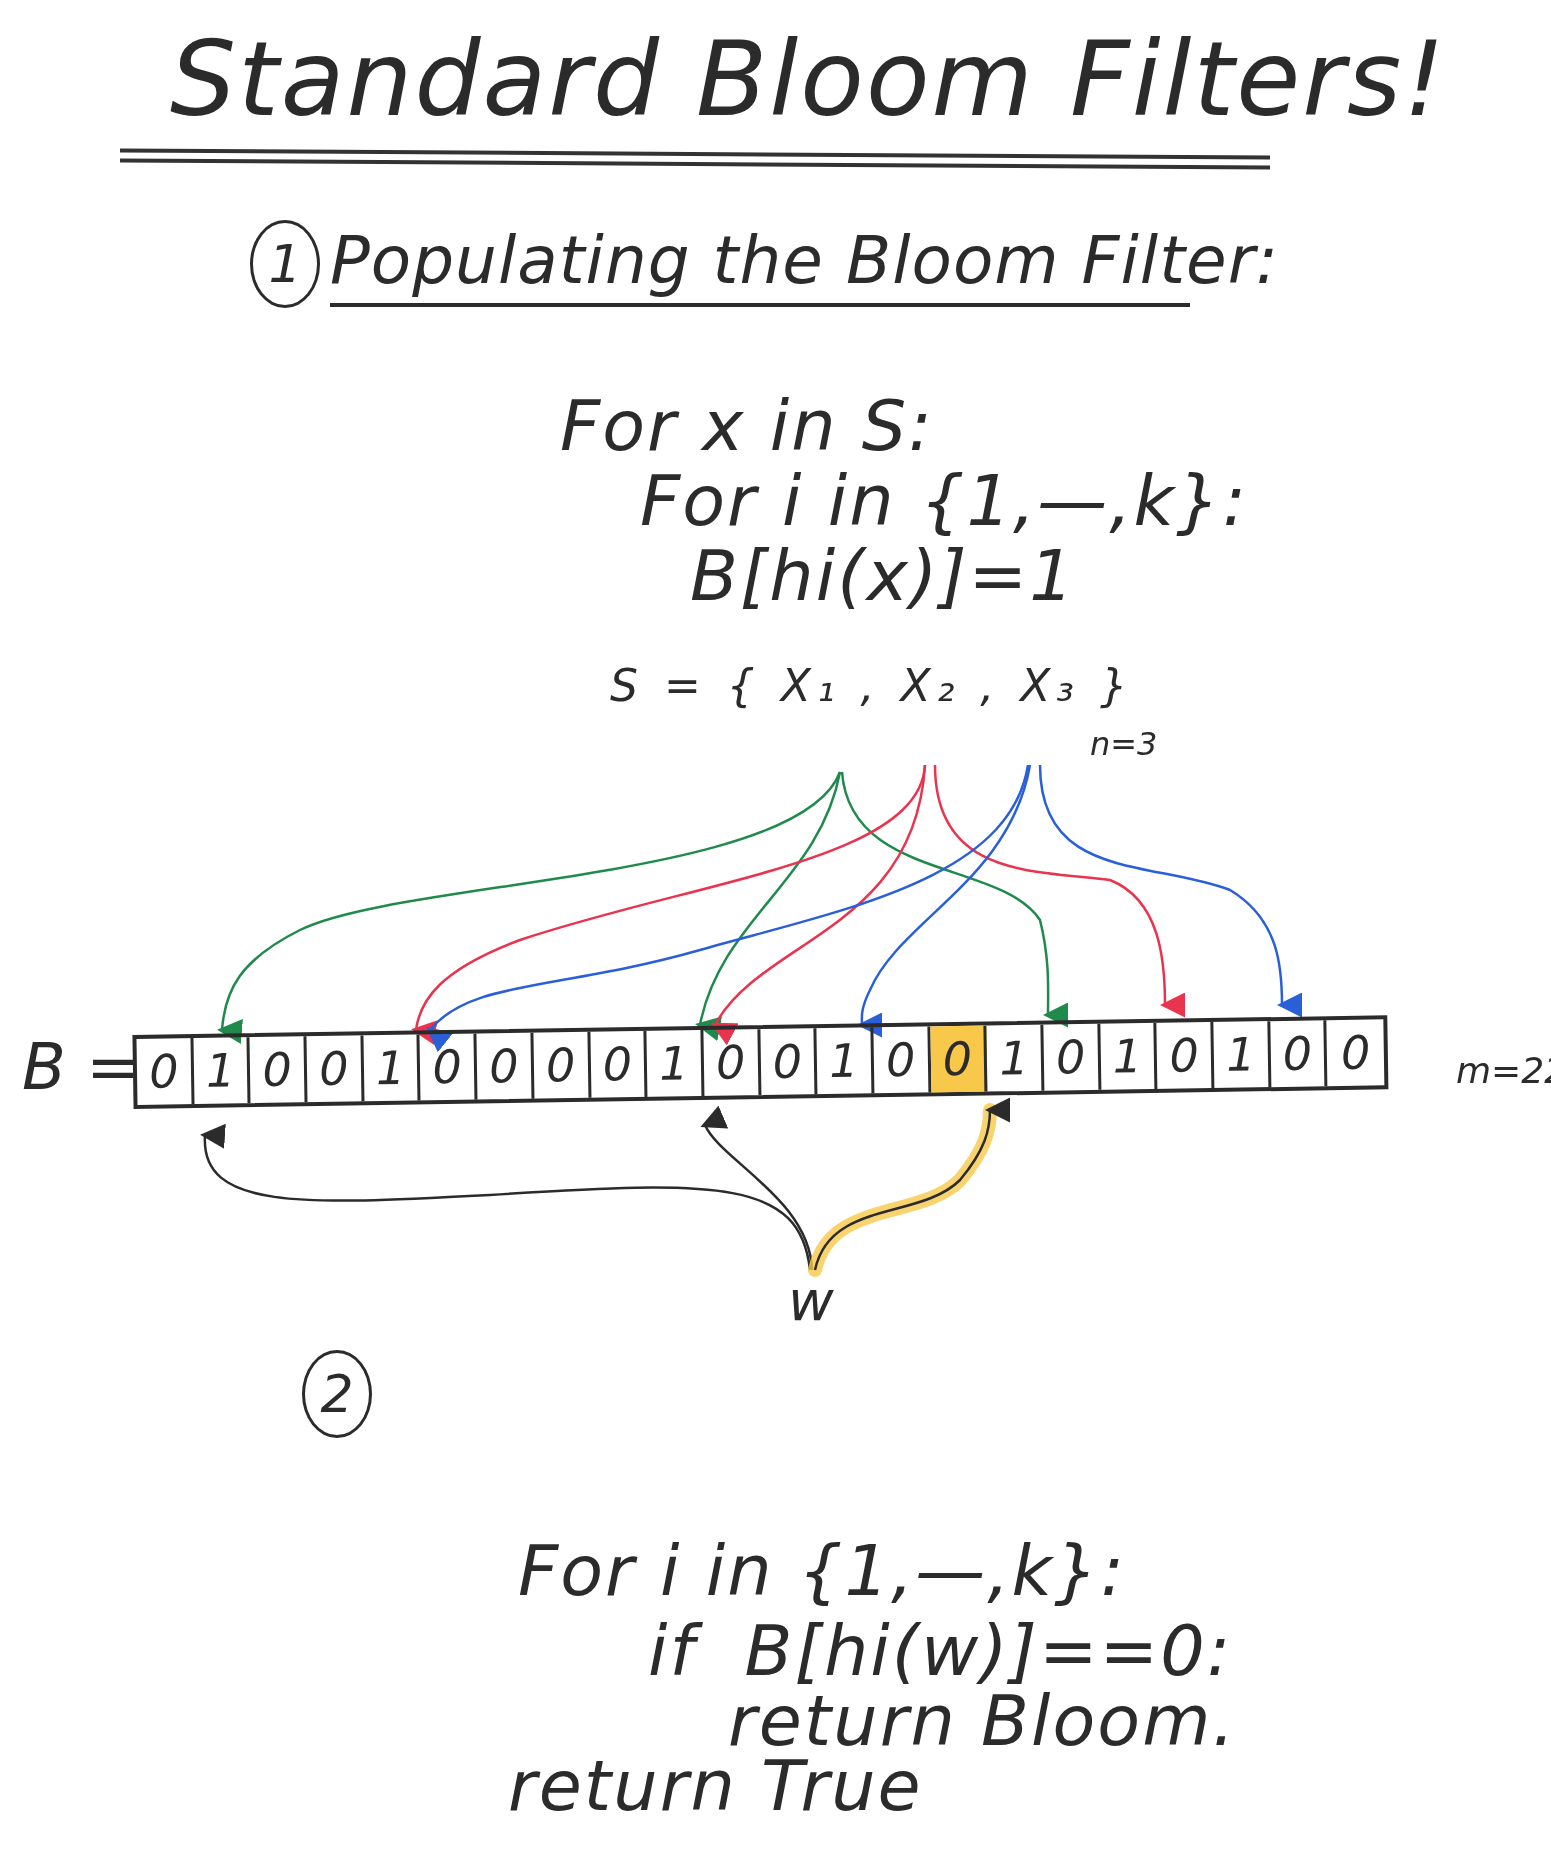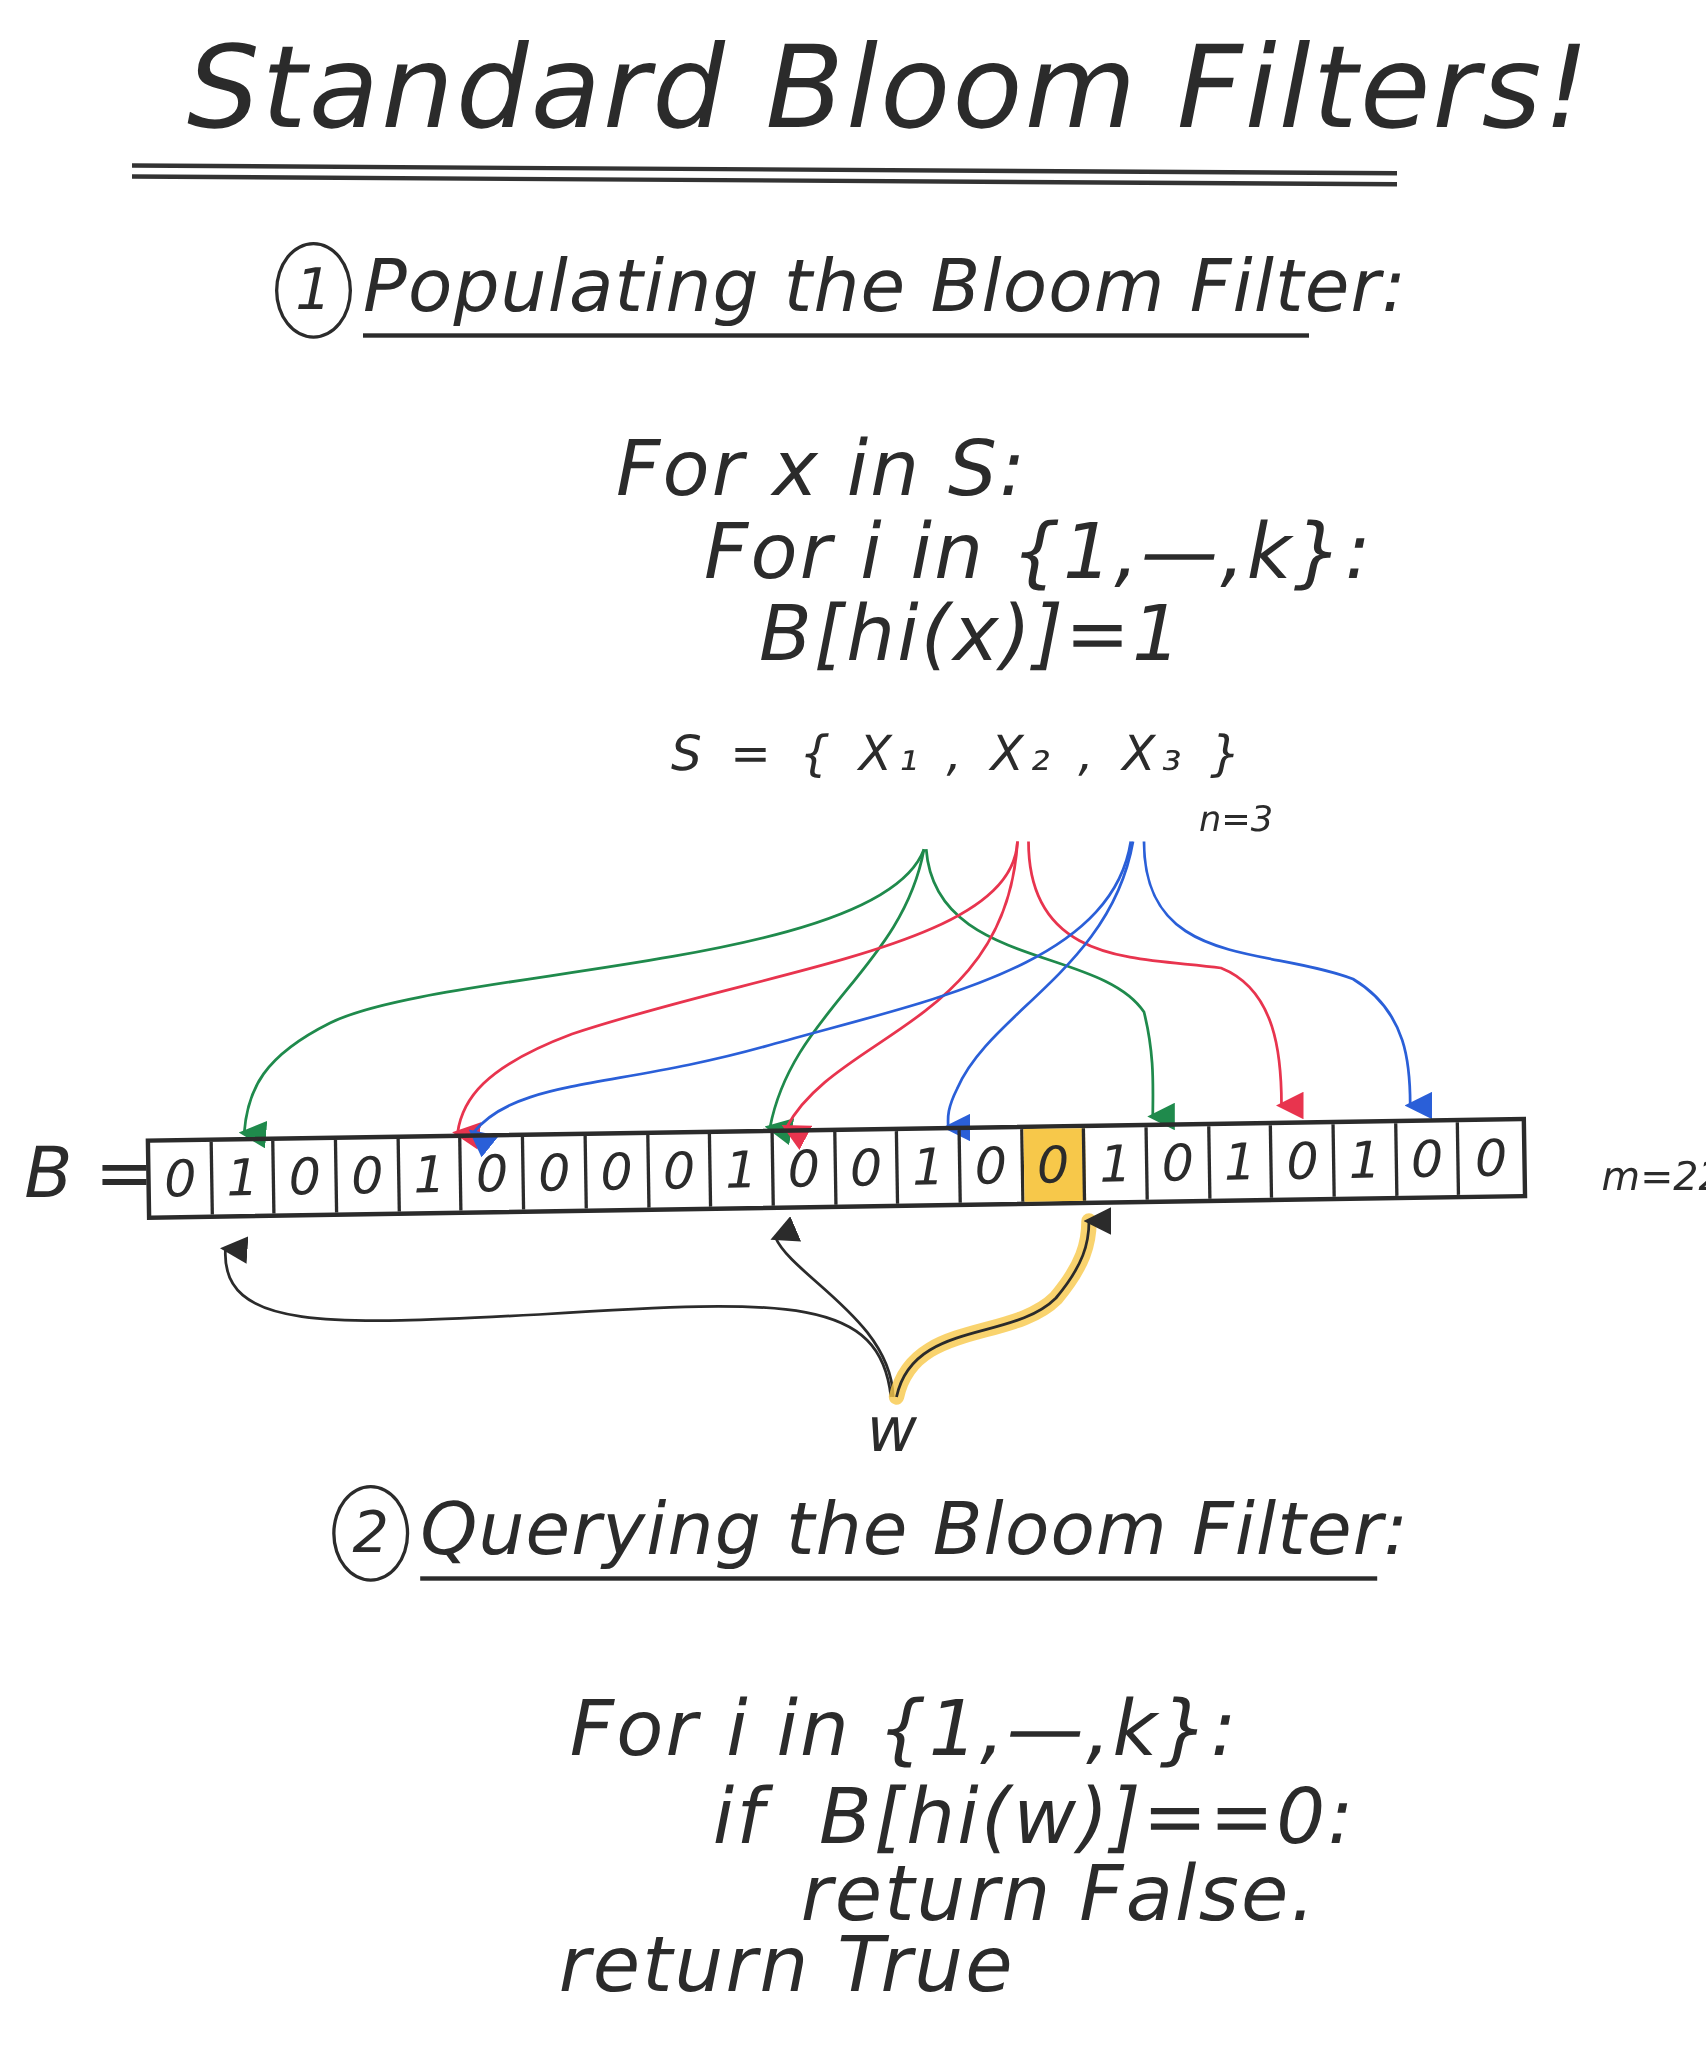--- a/index.html
+++ b/index.html
@@ -120,19 +120,18 @@
   <div class="cell hand" style="position:static">1</div>
   <div class="cell hand" style="position:static">0</div>
   <div class="cell hand" style="position:static">0</div>
 </div>
 <div class="hand" id="m-label">m=22</div>
 
 <div class="hand" id="w-label">w</div>
 
 <div class="sec-head" id="sec2">
   <span class="sec-num hand" style="position:static">2</span>
-  <span class="sec-title hand" style="position:static">Querying the Bloom Filter:</span>
 </div>
 
 <div class="code hand" id="q1">For i in {1,—,k}:</div>
 <div class="code hand" id="q2">if  B[hi(w)]==0:</div>
-<div class="code hand" id="q3">return False.</div>
+<div class="code hand" id="q3">return Bloom.</div>
 <div class="code hand" id="q4">return True</div>
 
 </body></html>

